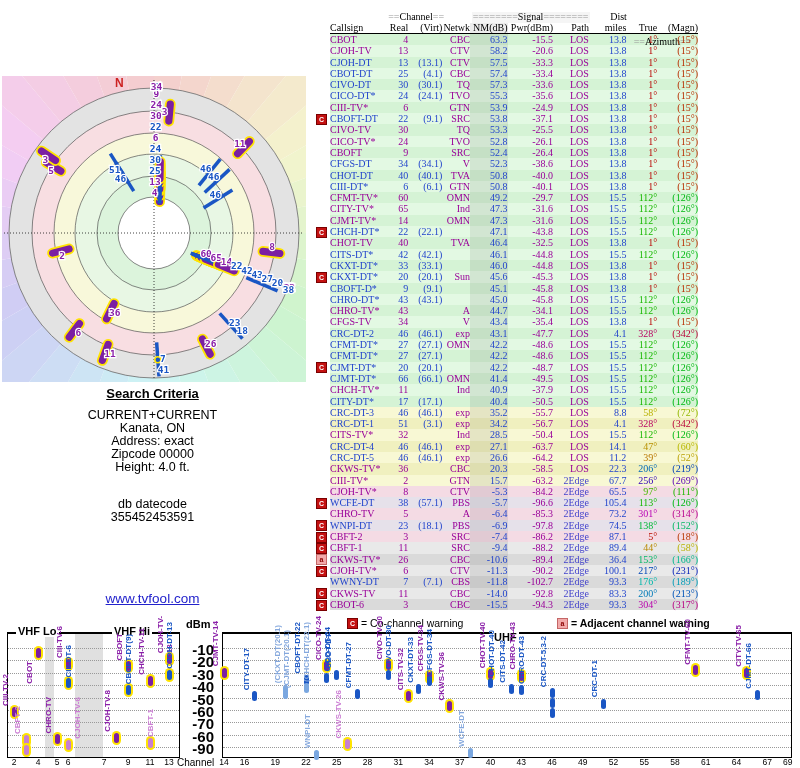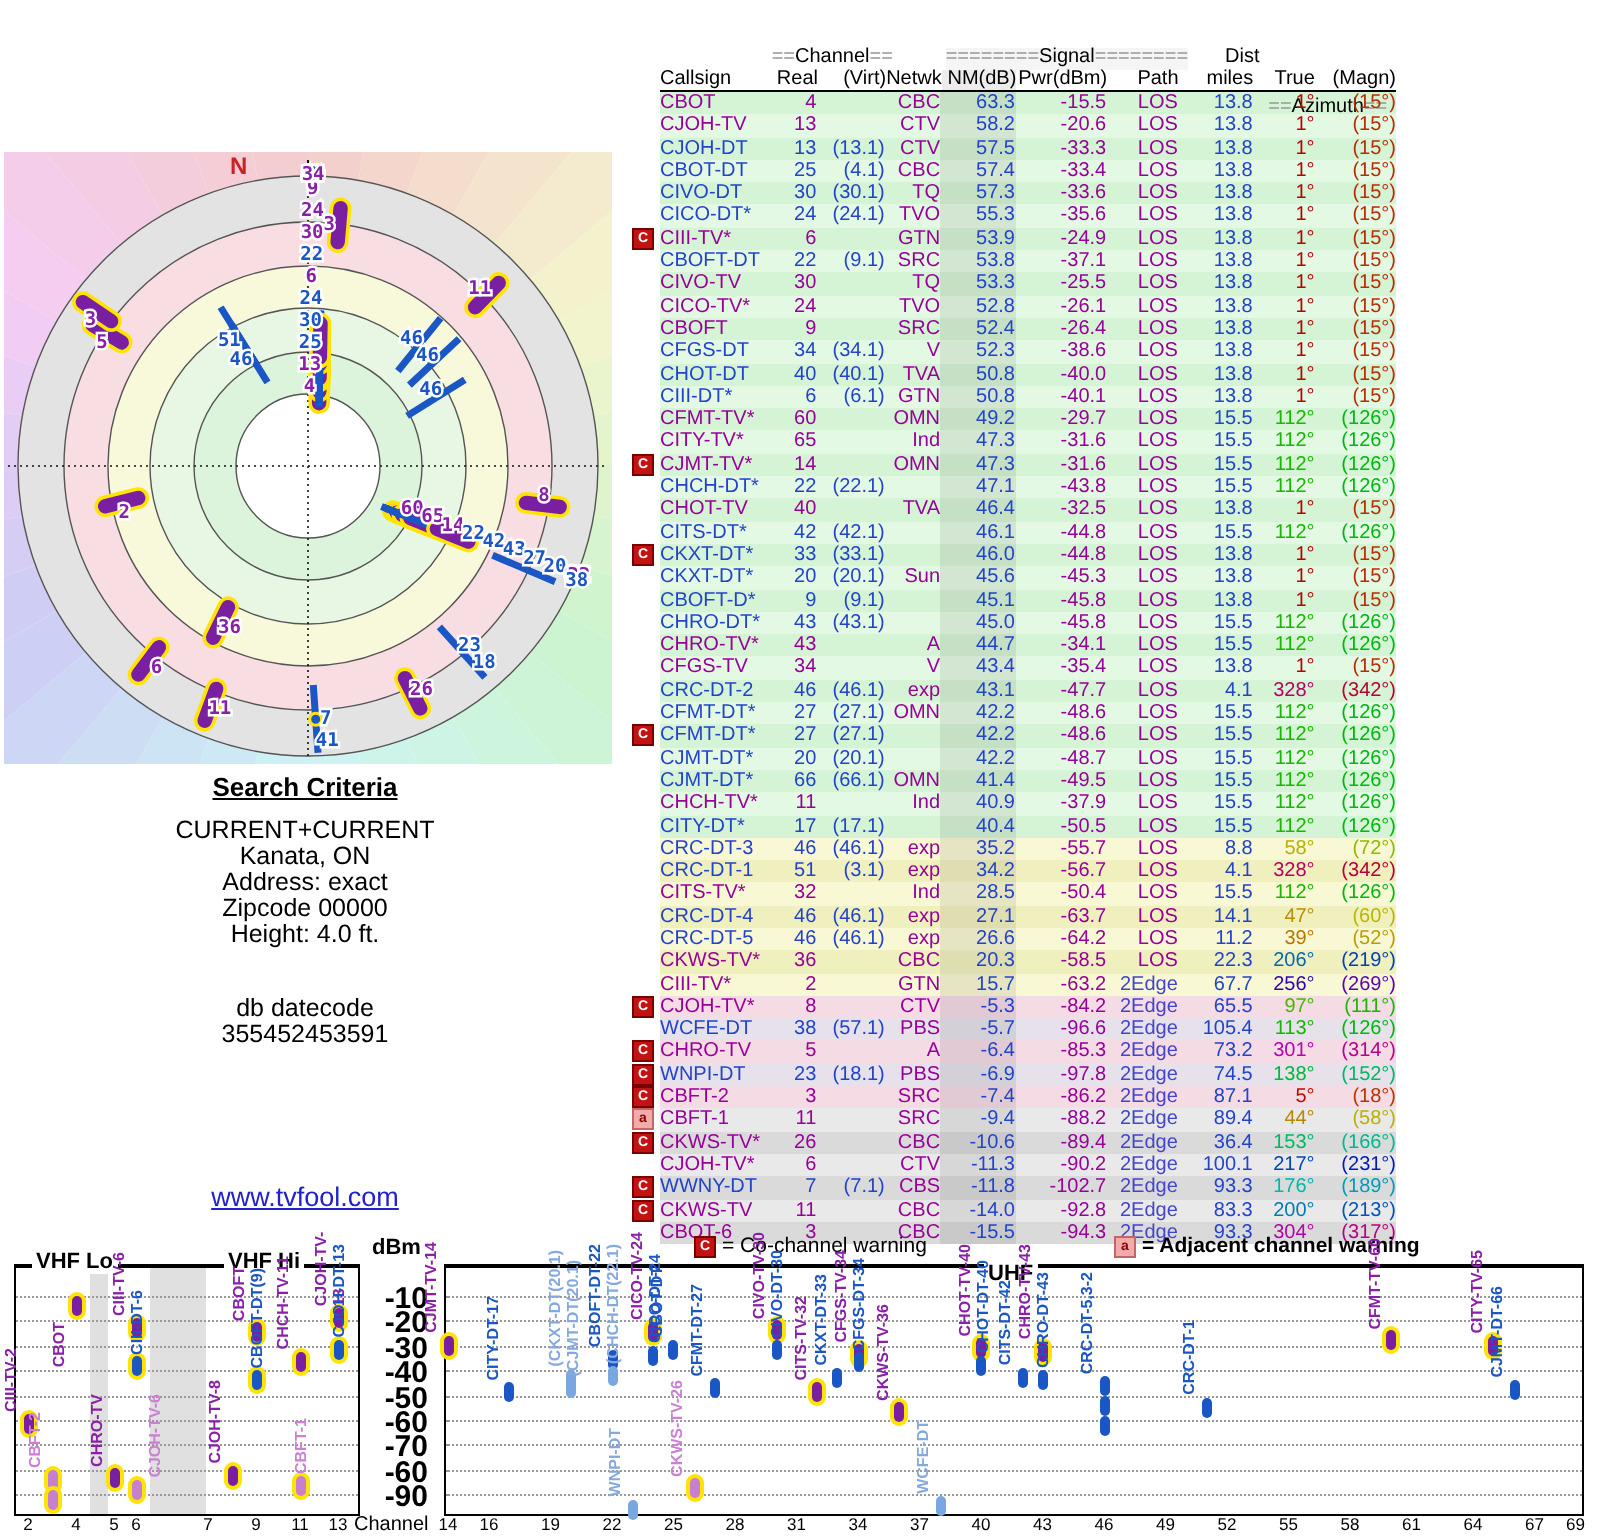--- a/index.html
+++ b/index.html
@@ -10,21 +10,21 @@
   #chart-title{left:55px;top:36px;width:200px;text-align:center;font-size:15px;font-weight:bold;color:#000;}
   #truenorth{left:55px;top:64px;width:200px;text-align:center;font-size:12px;color:#222;}
   #radar{left:2px;top:76px;}
   #criteria{left:30px;top:386px;width:245px;text-align:center;color:#000;}
   .crit-head{font-size:13px;font-weight:bold;text-decoration:underline;margin-bottom:8px;}
   .crit-line{font-size:12.5px;line-height:13px;}
   .crit-gap{height:24px;}
   #sitelink{left:30px;top:591px;width:245px;text-align:center;font-size:13.5px;color:#2222cc;
     text-decoration:underline;cursor:pointer;display:block;}
   
-  #tablewrap{left:330px;top:24px;width:368px;font-family:Liberation Sans, sans-serif;font-size:10px;color:#000;}
+  #tablewrap{left:330px;top:12px;width:368px;font-family:Liberation Serif, serif;font-size:10px;color:#000;}
   .trow{display:flex;height:11.3px;line-height:11.3px;white-space:pre;}
   .hrow{display:flex;height:10.5px;line-height:10.5px;}
   .hdr2{border-bottom:1.2px solid #000;}
   .c-call{width:72px;text-align:left;}
   .c-real{width:24px;text-align:right;}
   .c-virt{width:42px;text-align:right;}
   .c-net{width:34px;text-align:right;}
   .c-nm{width:46px;text-align:right;background:rgba(0,0,0,0.075);}
   .c-pwr{width:56px;text-align:right;}
   .c-path{width:44px;text-align:right;}

